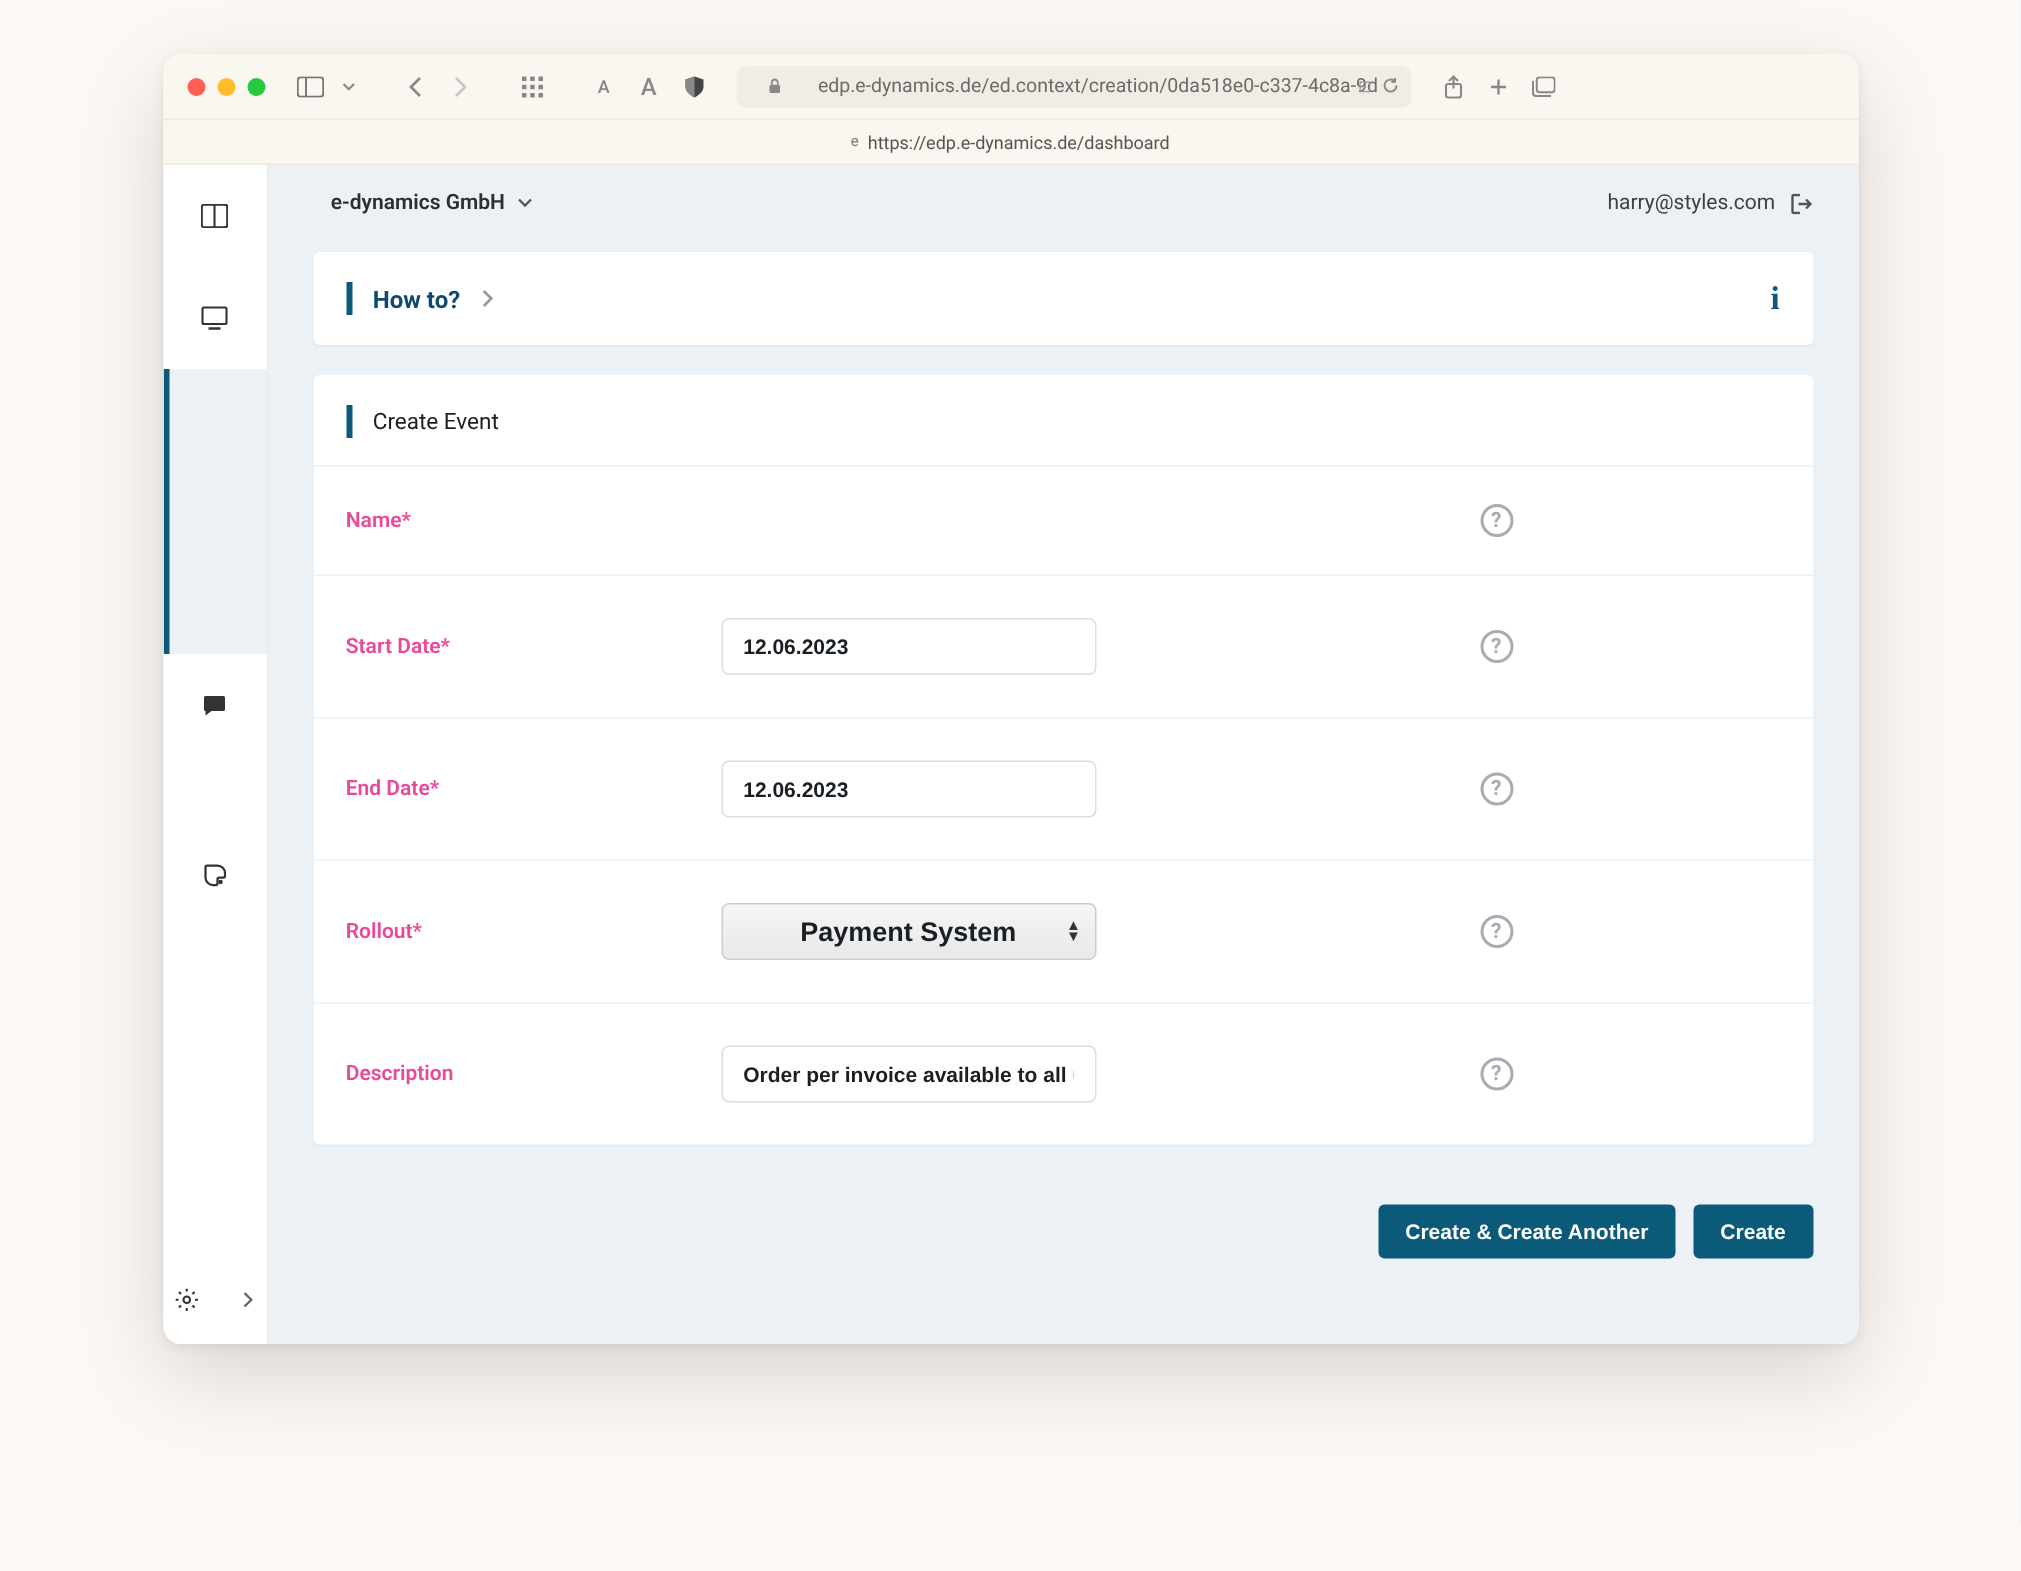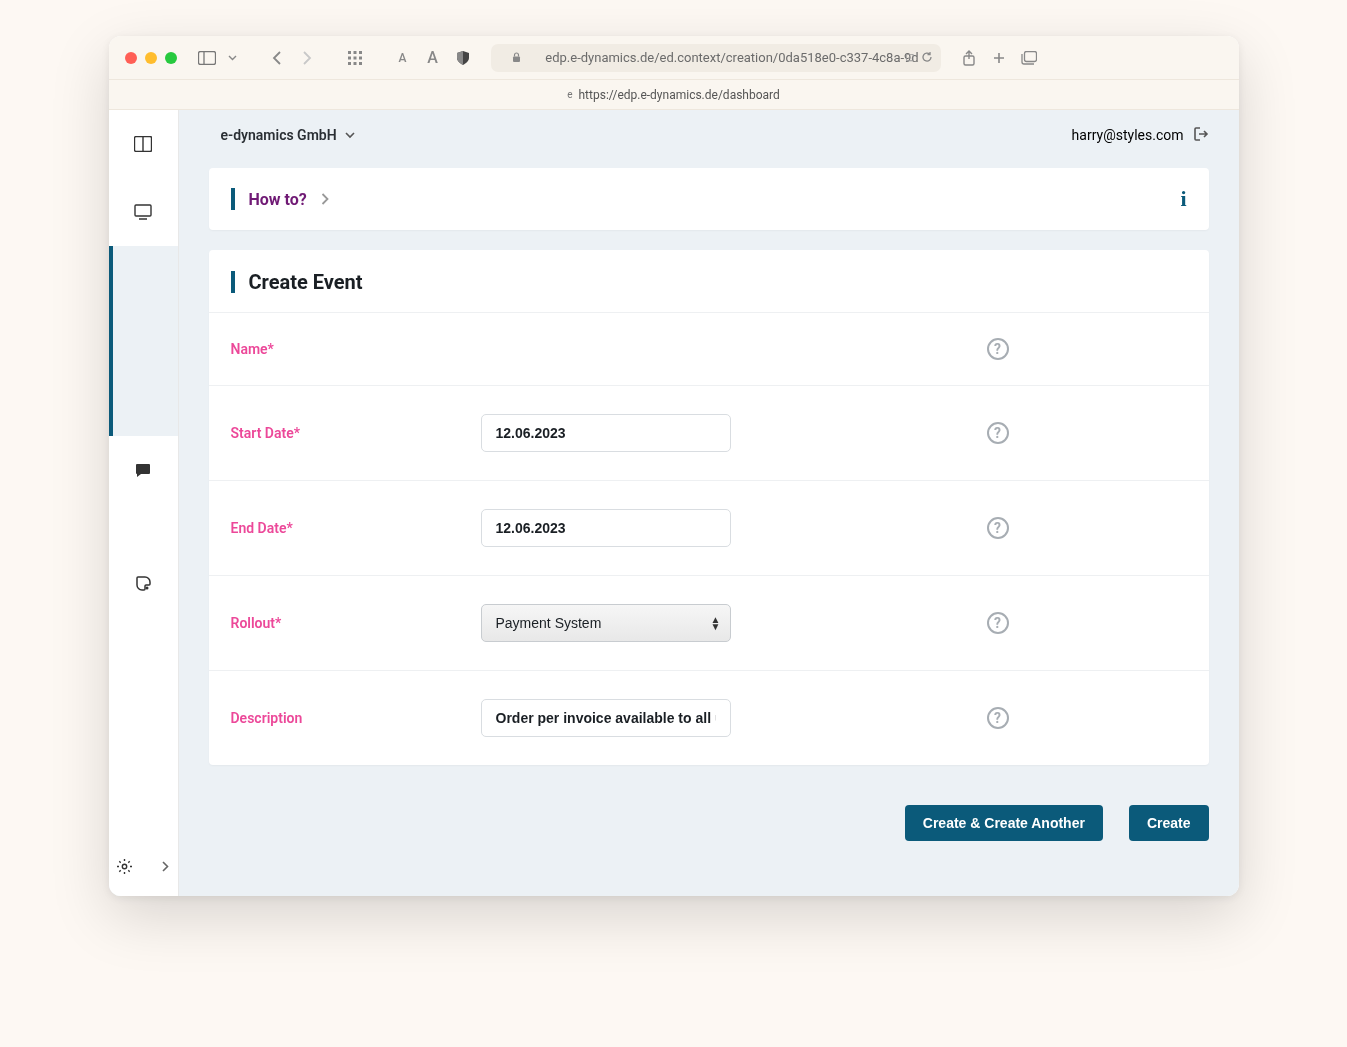--- a/index.html
+++ b/index.html
@@ -122,44 +122,44 @@
       height:50px;
       display:flex;
       align-items:center;
       justify-content:space-between;
       padding:0 30px;
       font-size:14px;
       margin-left:12px;
     }
     .org { color:#2a2f34; font-weight:600; display:flex; align-items:center; gap:8px;}
     .org .chev{font-size:11px;color:#666;}
-    .user { color:#000000; display:flex; align-items:flex-start; gap:10px; font-size:14px;}
+    .user { color:#404040; display:flex; align-items:flex-end; gap:10px; font-size:14px;}
     .logout{color:#555;}
     .card {
       background:#fff;
       margin:8px 30px 20px 30px;
       border-radius:4px;
       box-shadow:0 1px 2px rgba(0,0,0,0.04);
     }
     .howto {
       display:flex;
       align-items:center;
       justify-content:space-between;
       padding:18px 22px;
     }
     .howto-left{display:flex;align-items:center;gap:14px;}
     .accent-bar{width:4px;height:22px;background:#0b5a7a;}
-    .howto-title{font-size:16px;font-weight:700;color:#701a75;}
+    .howto-title{font-size:16px;font-weight:700;color:#0c4a6e;}
     .howto-chev{color:#888;font-size:13px;}
     .info-i{font-size:22px;font-weight:bold;color:#0b5a7a;font-family:Georgia,serif;}
     .panel-header{
       display:flex;align-items:center;gap:14px;
       padding:20px 22px 18px 22px;
     }
-    .panel-title{font-size:20px;font-weight:700;color:#1a1f24;}
+    .panel-title{font-size:15px;font-weight:400;color:#1a1f24;}
     .form-row{
       display:flex;
       align-items:center;
       padding:28px 22px;
       border-top:1px solid #eef0f2;
       position:relative;
     }
     .form-label{
       width:250px;
       color:#ec4899;
@@ -176,45 +176,46 @@
       font-weight:600;
       color:#1a1f24;
       background:#fff;
     }
     .form-select{
       width:250px;
       height:38px;
       border:1px solid #c8ccd0;
       border-radius:5px;
       padding:0 14px;
-      font-size:14px;
-      font-weight:400;
+      font-size:18px;
+      font-weight:700;
       color:#1a1f24;
       background:linear-gradient(#f6f6f6,#e8e8e8);
       appearance:none;
       position:relative;
+      text-align:center;
     }
     .select-wrap{position:relative;width:250px;}
     .select-arrows{
       position:absolute; right:10px; top:50%; transform:translateY(-50%);
       font-size:10px; color:#333; line-height:7px; pointer-events:none;
     }
     .help-icon{
       position:absolute;
       right:200px;
       width:22px;height:22px;
       border:2px solid #a7adb3;
       border-radius:50%;
       display:flex;align-items:center;justify-content:center;
       color:#a7adb3;font-weight:bold;font-size:14px;
     }
     .actions{
       display:flex;
       justify-content:flex-end;
-      gap:26px;
+      gap:12px;
       padding:20px 30px 0 30px;
     }
     .btn{
       background:#0b5a7a;
       color:#fff;
       border:none;
       border-radius:4px;
       padding:10px 18px;
       font-size:14px;
       font-weight:600;

